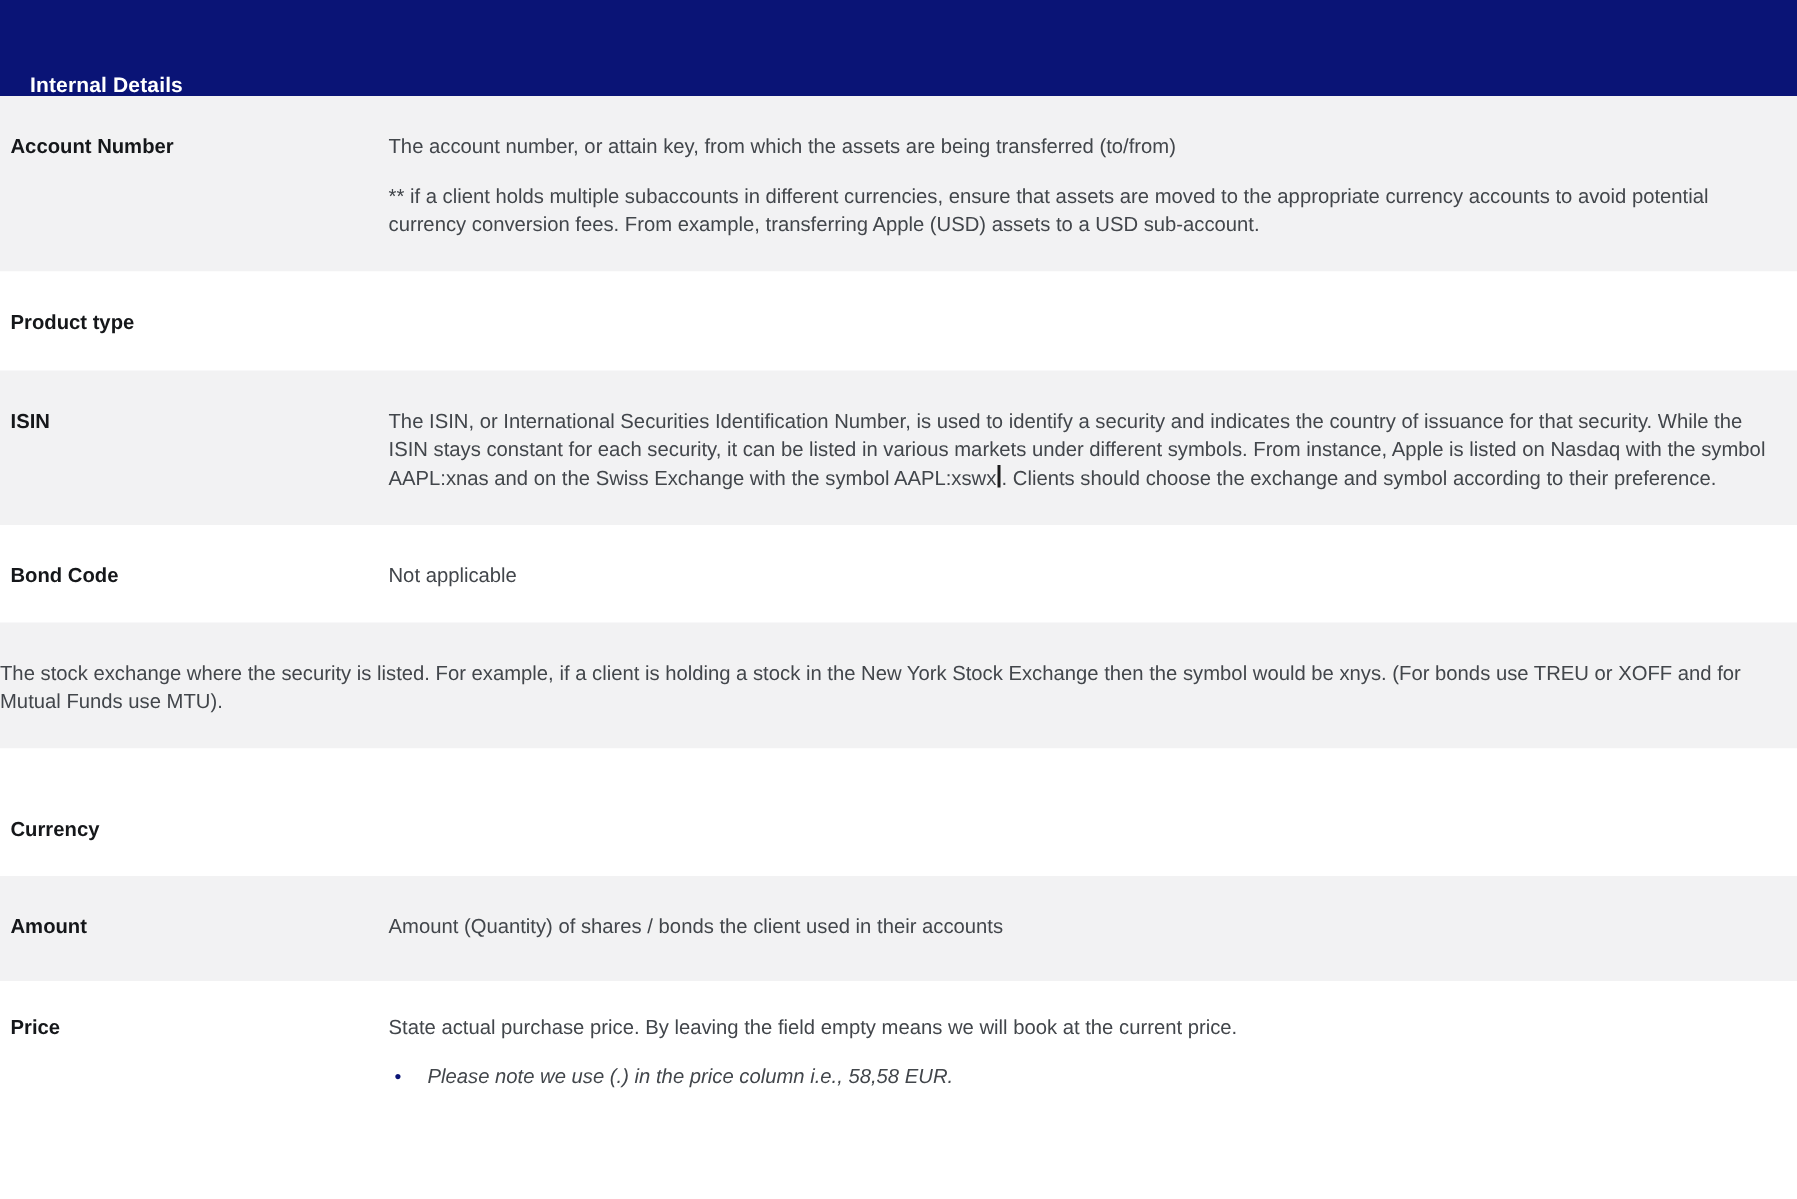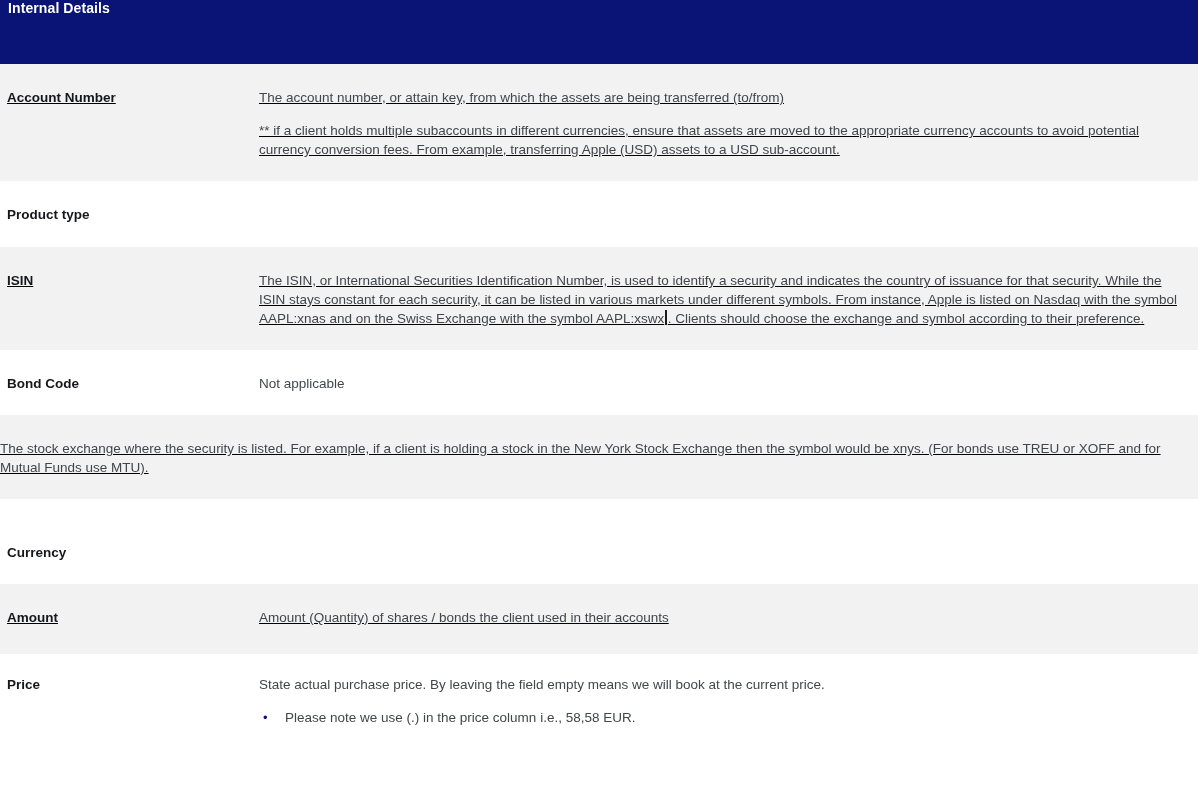--- a/index.html
+++ b/index.html
@@ -27,34 +27,34 @@
   .doc-table {
     width: 100%;
     height: 100%;
     display: flex;
     flex-direction: column;
   }
   .header-band {
     flex: 0 0 64px;
     background: var(--header_bg);
     display: flex;
-    align-items: flex-start;
-    padding: 0 8px;
+    align-items: flex-end;
+    padding: 0 20px;
   }
   .header-band .title {
     color: var(--header_text);
     font-size: 14px;
     font-weight: 700;
     letter-spacing: 0.1px;
   }
   .row {
     display: flex;
     background: var(--row_bg);
   }
-  .row.alt { background: var(--stripe_bg); text-decoration: underline; }
+  .row.alt { background: var(--stripe_bg); }
   .cell-label {
     flex: 0 0 259px;
     width: 259px;
     padding: 24px 10px 22px 7px;
     font-size: 13.5px;
     font-weight: 700;
     color: var(--label_text);
     line-height: 19px;
   }
   .cell-desc {
@@ -79,21 +79,21 @@
     align-items: flex-start;
     margin-top: 14px;
   }
   .bullet-dot {
     color: var(--bullet);
     flex: 0 0 26px;
     padding-left: 4px;
     font-size: 13px;
     line-height: 19px;
   }
-  .bullet-text { flex: 1; }
+  .bullet-text { flex: 1; font-style: italic; }
   
   .r0 { min-height: 66px; }
   .r1 { min-height: 117px; }
   .r2 { min-height: 66px; }
   .r3 { min-height: 102px; }
   .r4 { min-height: 65px; }
   .r5 { min-height: 83px; }
   .r6 { min-height: 85px; align-items: flex-end; }
   .r7 { min-height: 70px; }
   .r8 { flex: 1 1 auto; padding-bottom: 0; }

